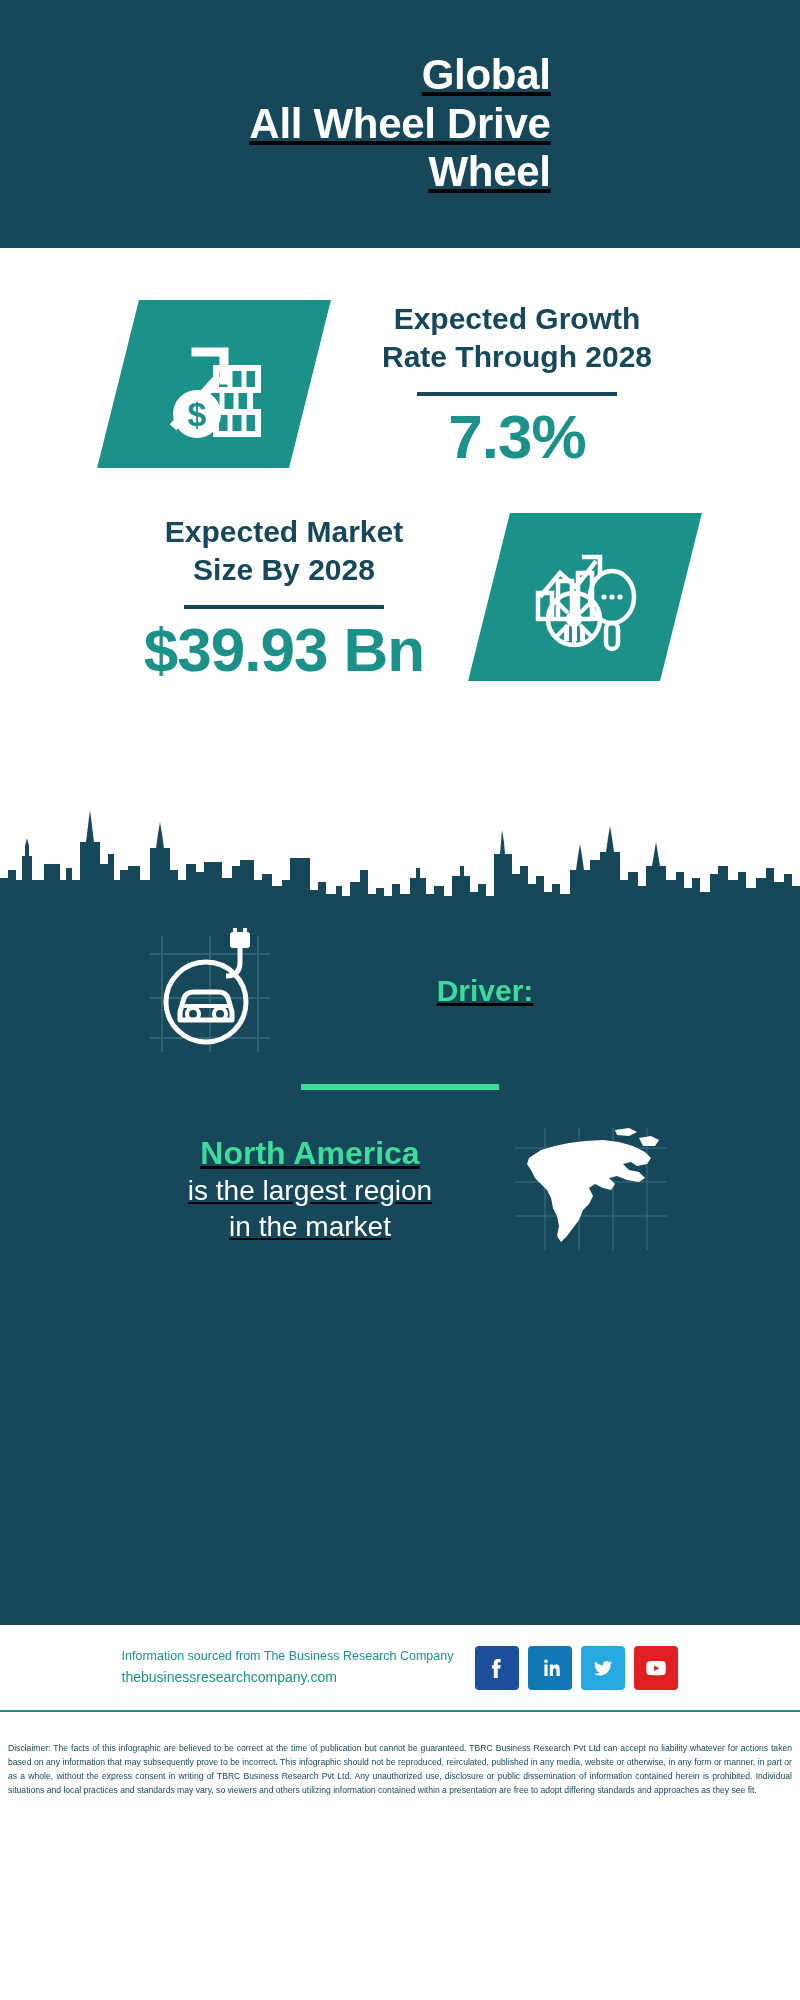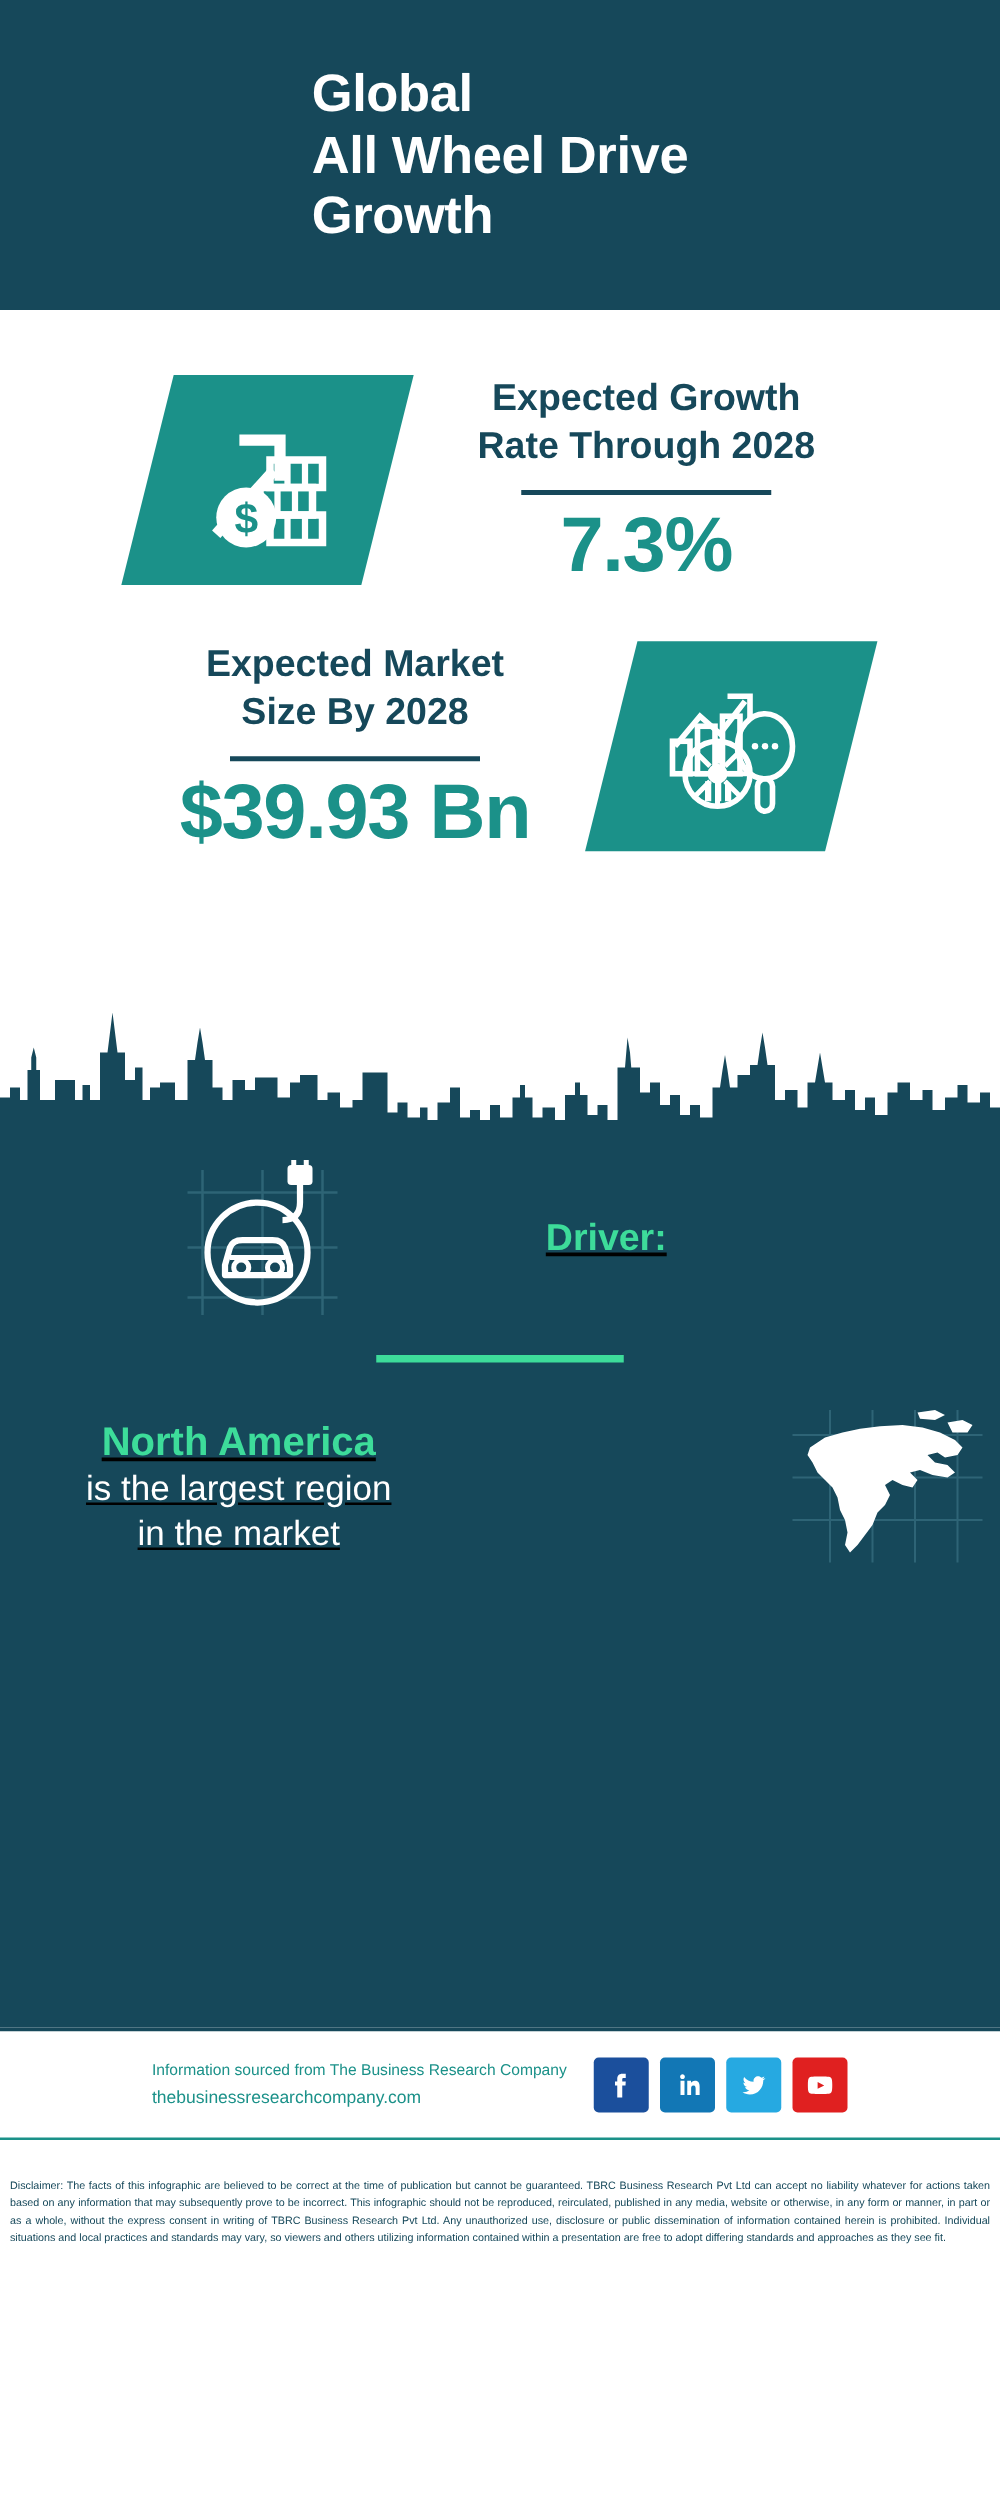--- a/index.html
+++ b/index.html
@@ -9,21 +9,22 @@
     background:#ffffff;
     overflow:hidden;
   }
   .page { position:relative; width:800px; height:2000px; background:#fff; }
 
   
   .header {
     background:#16485a;
     height:248px;
     display:flex; align-items:center; justify-content:center;
-    text-align:left;
+    text-align:right;
+    text-decoration:underline;
   }
   .header-title {
     color:#ffffff;
     font-size:42px;
     font-weight:bold;
     line-height:1.16;
     letter-spacing:-0.3px;
   }
 
   
@@ -109,21 +110,21 @@
   }
   .divider-green {
     width:198px; height:6px;
     background:#3ddc9a;
     margin:24px auto 0 auto;
   }
 
   .region-row {
     display:flex;
     align-items:center;
-    justify-content:space-between;
+    justify-content:center;
     padding-top:34px;
   }
   .region-text { flex:0 0 auto; width:382px; text-align:center; }
   .region-name {
     color:#3ddc9a;
     font-size:32px;
     font-weight:bold;
     line-height:1.25;
   }
   .region-sub {
@@ -171,21 +172,21 @@
 </style>
 </head>
 <body>
 
 <div class="page">
 
   <div class="header">
     <div class="header-title">
       <div>Global</div>
       <div>All Wheel Drive</div>
-      <div>Growth</div>
+      <div>Wheel</div>
     </div>
   </div>
 
   <div class="stats">
 
     <div class="stat-row r1">
       <div class="para">
         <svg width="120" height="112" viewBox="0 0 120 112" fill="none">
 
           <path d="M22 96 L62 52" stroke="#fff" stroke-width="9" stroke-linecap="square"></path>

